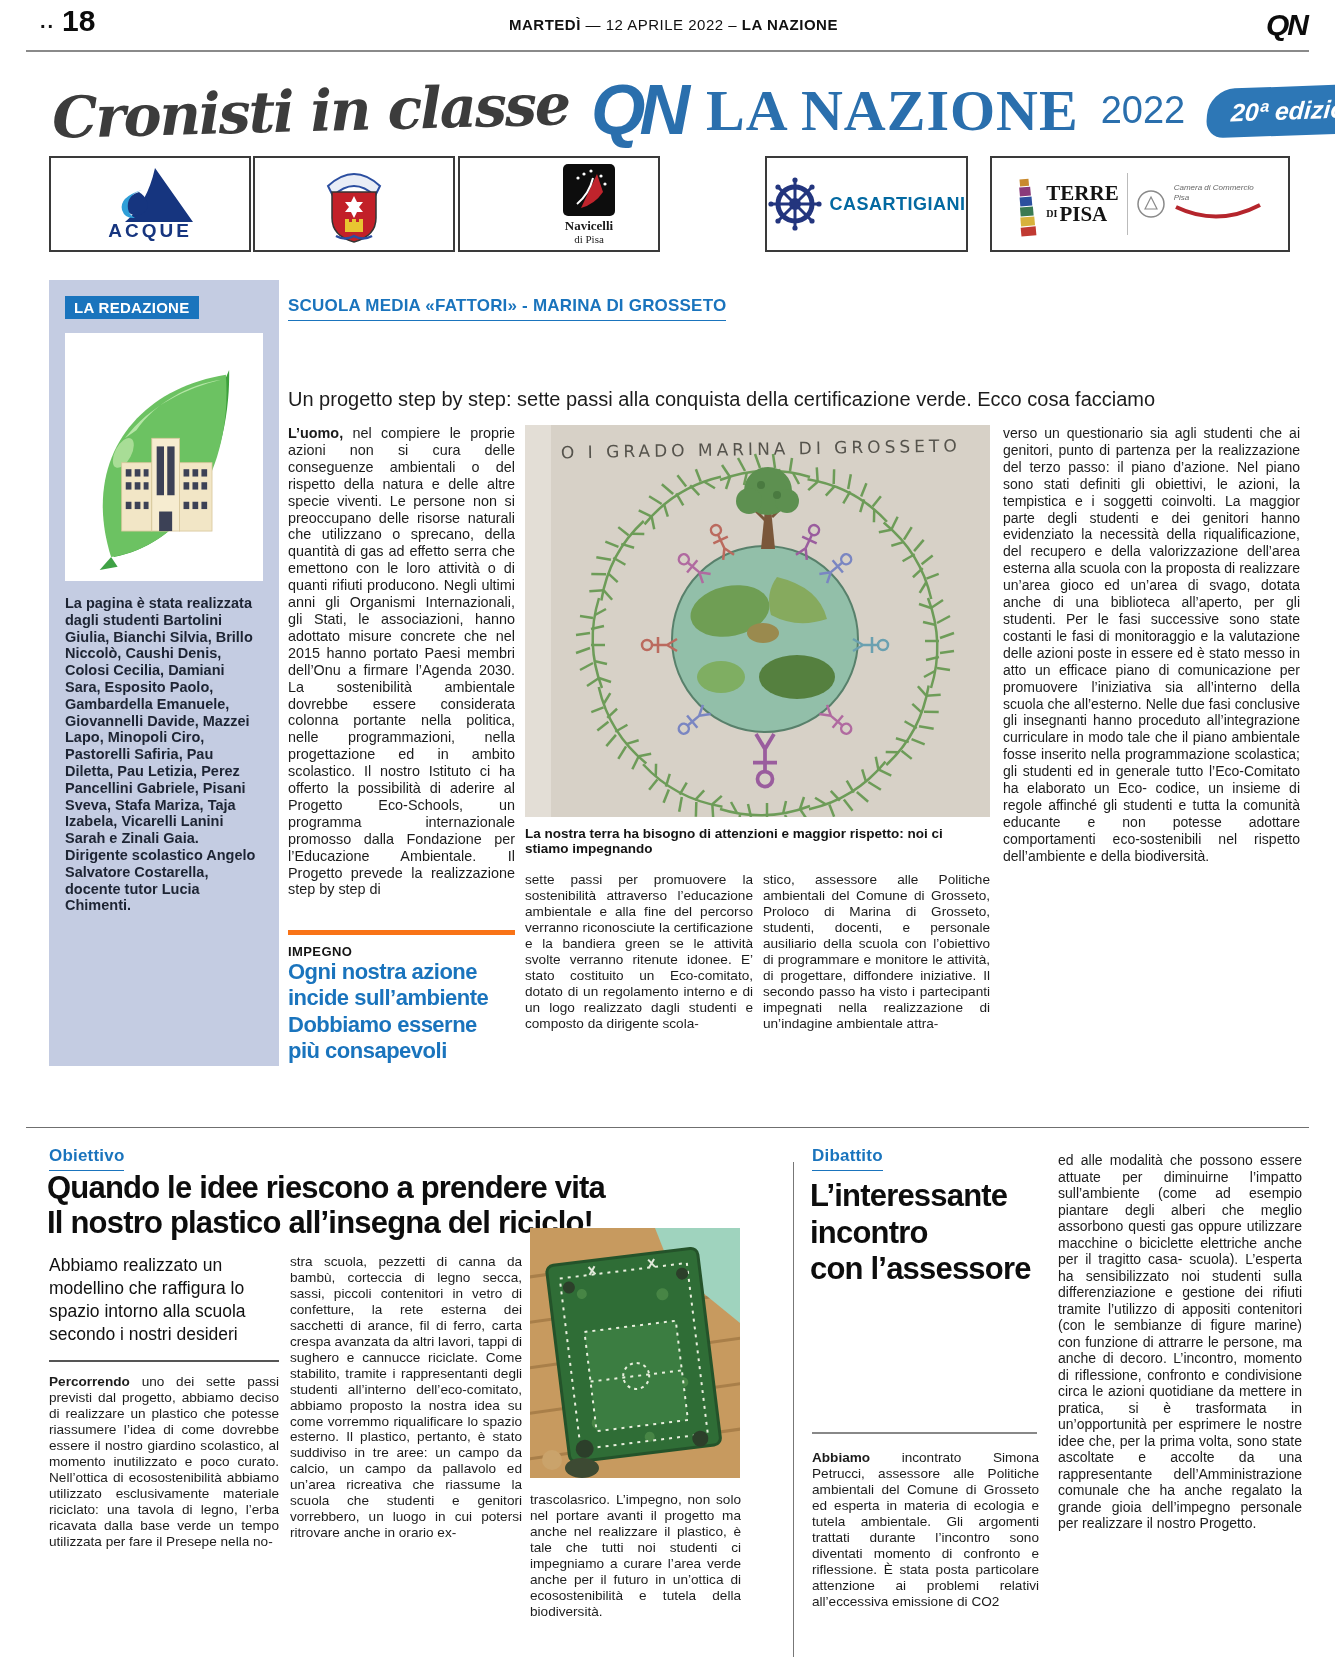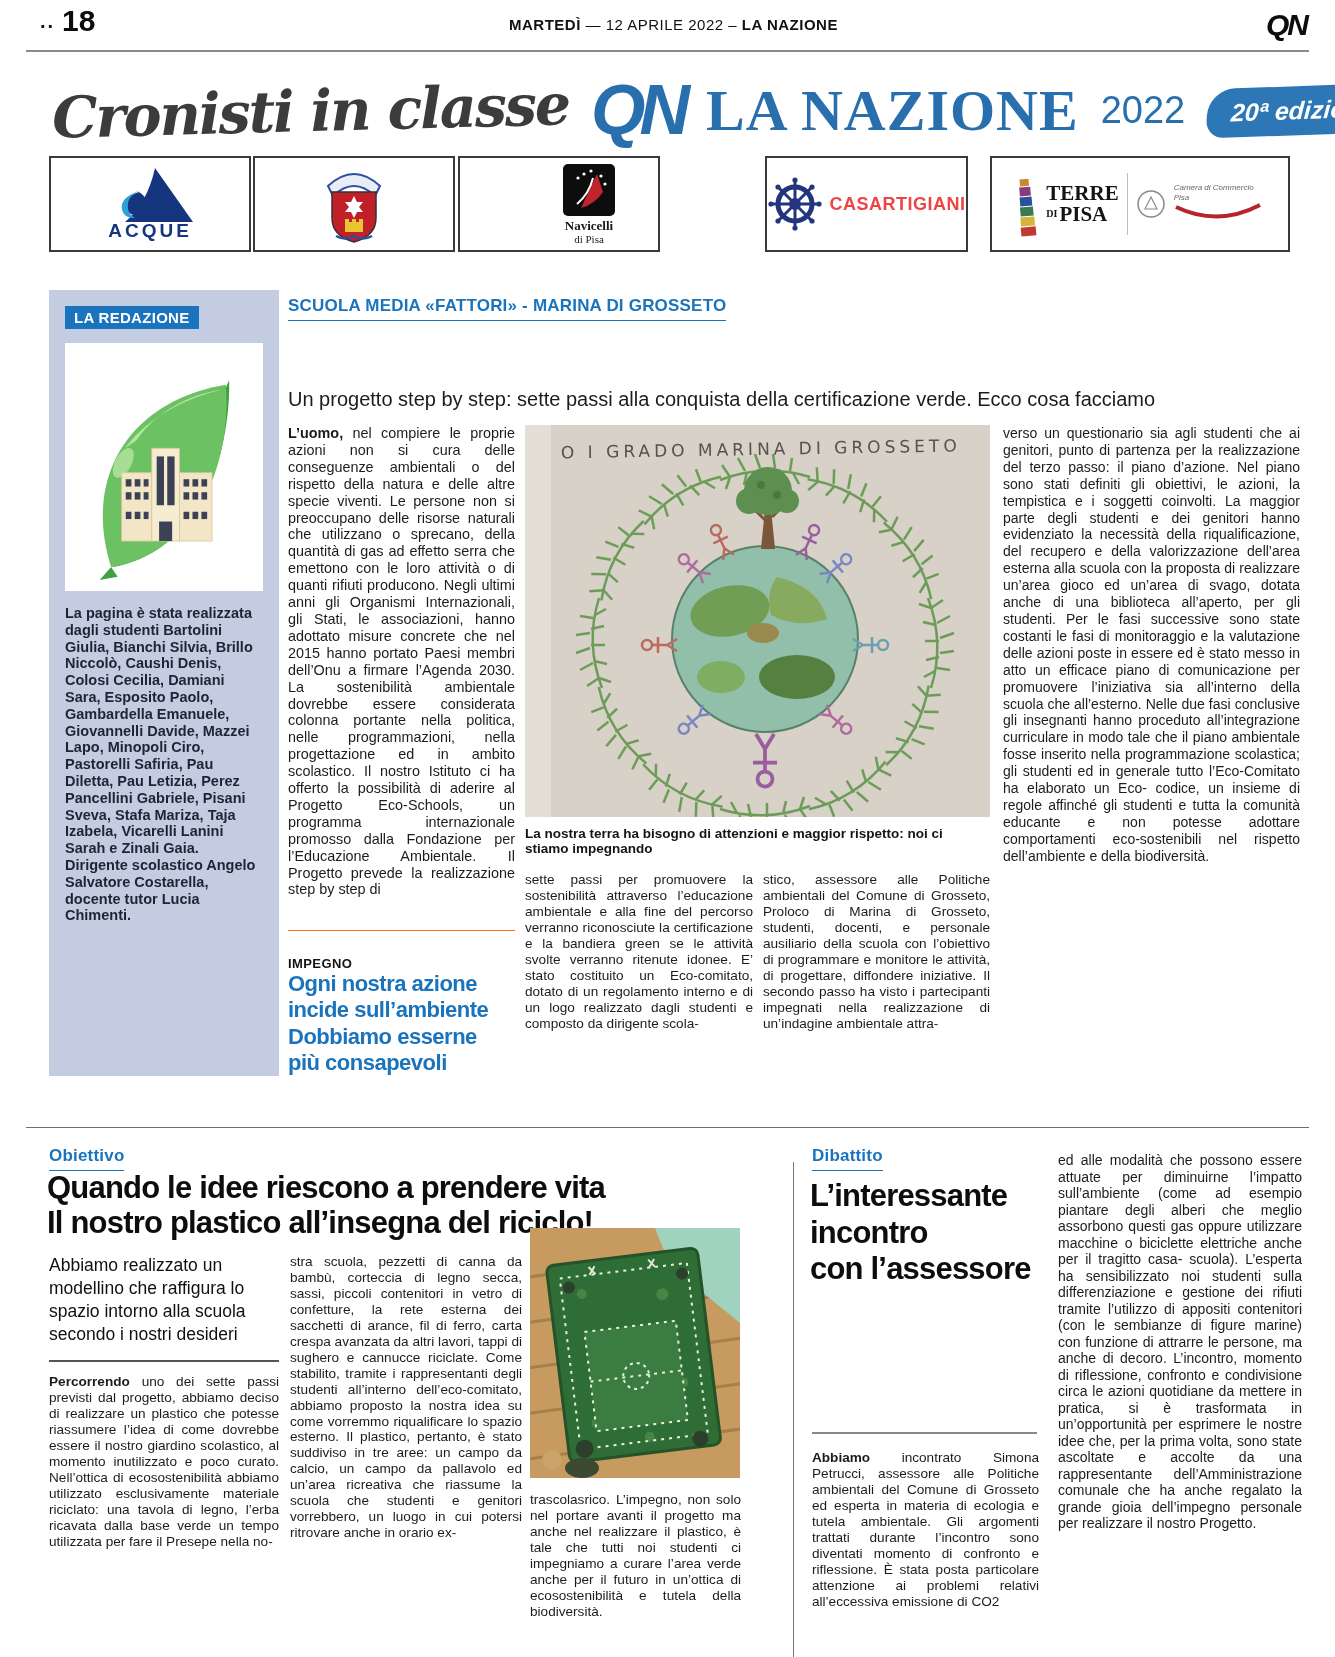--- a/index.html
+++ b/index.html
@@ -33,30 +33,30 @@
            display:flex;align-items:center;justify-content:center;box-sizing:border-box;}
   .sp1{left:49px;width:202px;flex-direction:column;}
   .sp2{left:253px;width:202px;}
   .sp3{left:458px;width:202px;}
   .sp4{left:765px;width:203px;gap:8px;}
   .sp5{left:990px;width:300px;gap:8px;}
   .acque-label{color:#16357f;font-weight:bold;font-size:19px;letter-spacing:3px;margin-top:-4px;}
   .navicelli-wrap{display:flex;flex-direction:column;align-items:center;margin-left:60px;}
   .navicelli-t1{font-family:"Liberation Serif",serif;font-weight:bold;font-size:13px;color:#1a1a1a;margin-top:2px;}
   .navicelli-t2{font-family:"Liberation Serif",serif;font-size:11px;color:#1a1a1a;margin-top:-1px;}
-  .casa-label{color:#ef4444;font-weight:900;font-size:18px;letter-spacing:.5px;}
+  .casa-label{color:#0369a1;font-weight:900;font-size:18px;letter-spacing:.5px;}
   .terre-text{display:flex;flex-direction:column;line-height:1;}
   .terre-l1{font-family:"Liberation Serif",serif;font-weight:900;font-size:21px;color:#141414;}
   .terre-l2{font-family:"Liberation Serif",serif;font-weight:900;font-size:21px;color:#141414;}
   .terre-l2 .di{font-size:10px;vertical-align:4px;font-weight:bold;margin-right:2px;}
   .terre-div{width:1px;height:62px;background:#bbb;}
   .cc-text{font-size:8px;color:#666;line-height:1.2;font-style:italic;}
 
   
-  .sidebar{position:absolute;left:49px;top:290px;width:230px;height:786px;background:#c4cce2;
+  .sidebar{position:absolute;left:49px;top:280px;width:230px;height:786px;background:#c4cce2;
            box-sizing:border-box;padding:16px 16px;}
   .red-badge{display:inline-block;background:#1a74bd;color:#fff;font-weight:bold;font-size:15px;
              padding:3px 9px;letter-spacing:.3px;}
   .sidebar-title{font-size:27px;font-weight:900;color:#0e1013;line-height:1.1;margin-top:12px;letter-spacing:-.5px;}
   .leaf-box{width:198px;height:248px;background:#fff;margin-top:14px;display:flex;align-items:center;justify-content:center;}
   .sidebar-body{margin-top:14px;font-size:14.5px;line-height:16.8px;font-weight:bold;color:#1d2433;}
 
   
   .kicker{position:absolute;font-weight:bold;color:#1a74bd;font-size:17px;letter-spacing:.2px;
           border-bottom:1px solid #1a74bd;padding-bottom:4px;}
@@ -68,21 +68,21 @@
   .body-col{position:absolute;font-size:13.6px;line-height:15.95px;text-align:justify;overflow:hidden;color:#1c1c1c;}
   .lead{font-weight:bold;}
   .col1{left:288px;top:425px;width:227px;height:498px;font-size:14.4px;line-height:16.9px;}
   .col2{left:525px;top:872px;width:228px;height:214px;}
   .col3{left:763px;top:872px;width:227px;height:214px;}
   .col4{left:1003px;top:425px;width:297px;height:662px;font-size:14px;line-height:16.9px;}
 
   .earth-img{position:absolute;left:525px;top:425px;width:465px;height:392px;}
   .earth-caption{position:absolute;left:525px;top:826px;width:465px;font-size:13.5px;font-weight:bold;color:#141414;}
 
-  .impegno{position:absolute;left:288px;top:930px;width:227px;border-top:1px solid #f97316;padding-top:25px;}
+  .impegno{position:absolute;left:288px;top:930px;width:227px;border-top:5px solid #f97316;padding-top:9px;}
   .impegno-label{font-size:13px;font-weight:900;color:#141414;letter-spacing:.4px;}
   .impegno-line{font-size:22px;font-weight:900;color:#1a74bd;line-height:1.2;letter-spacing:-.5px;}
   .impegno-line:first-of-type{margin-top:6px;}
 
   
   .rule-mid{position:absolute;left:26px;right:26px;top:1127px;border-top:1px solid #6f6f6f;}
   .obj-kicker{left:49px;top:1146px;}
   .obj-headline{position:absolute;left:47px;top:1170px;width:705px;font-size:31px;font-weight:900;
                 color:#0d0d0d;letter-spacing:-.8px;line-height:1.14;}
   .colA{left:49px;top:1254px;width:230px;}

